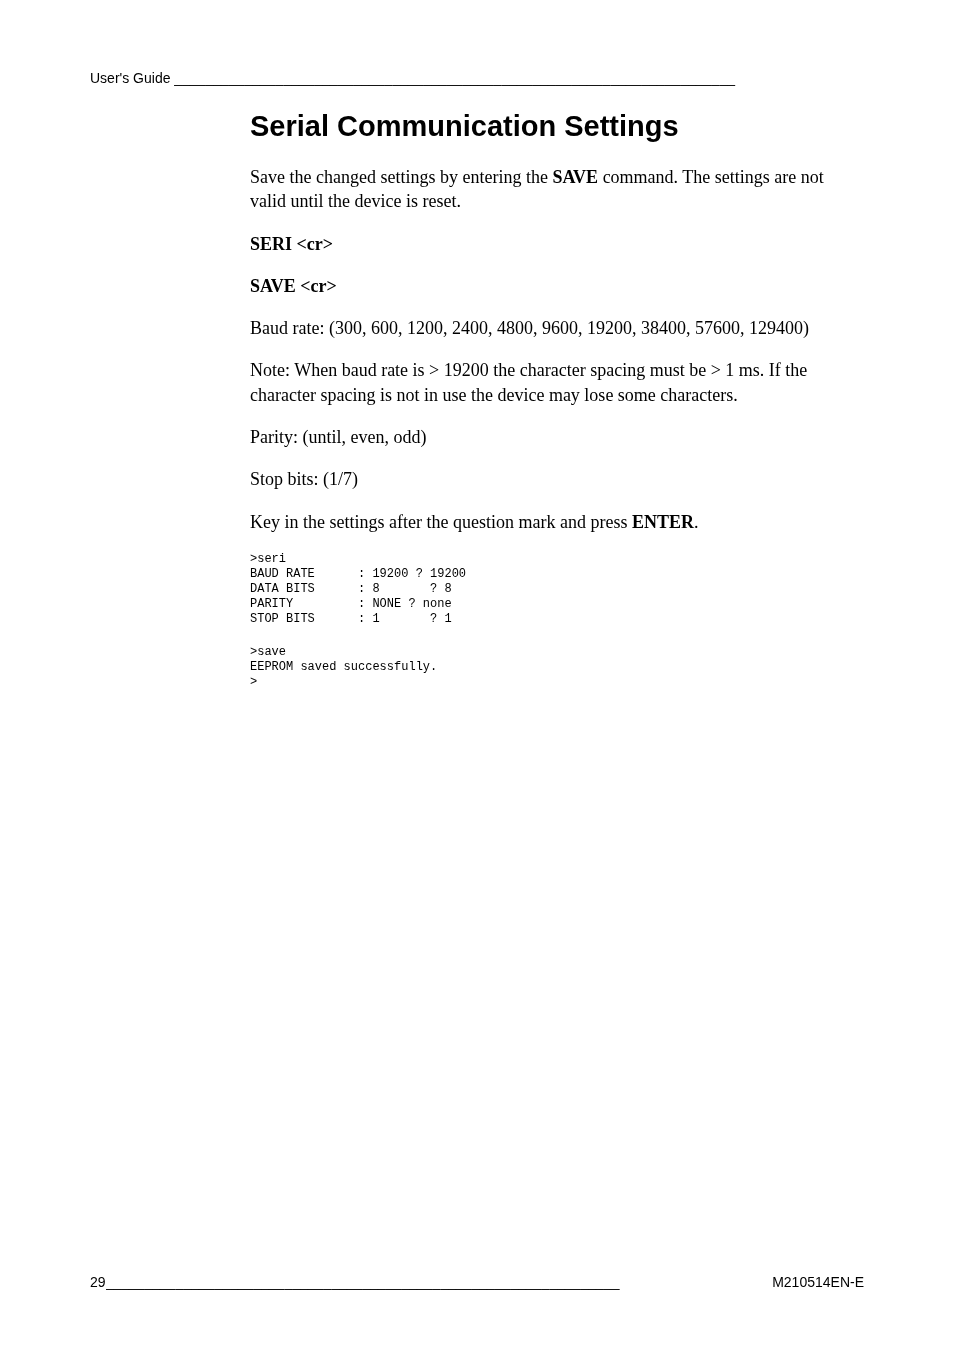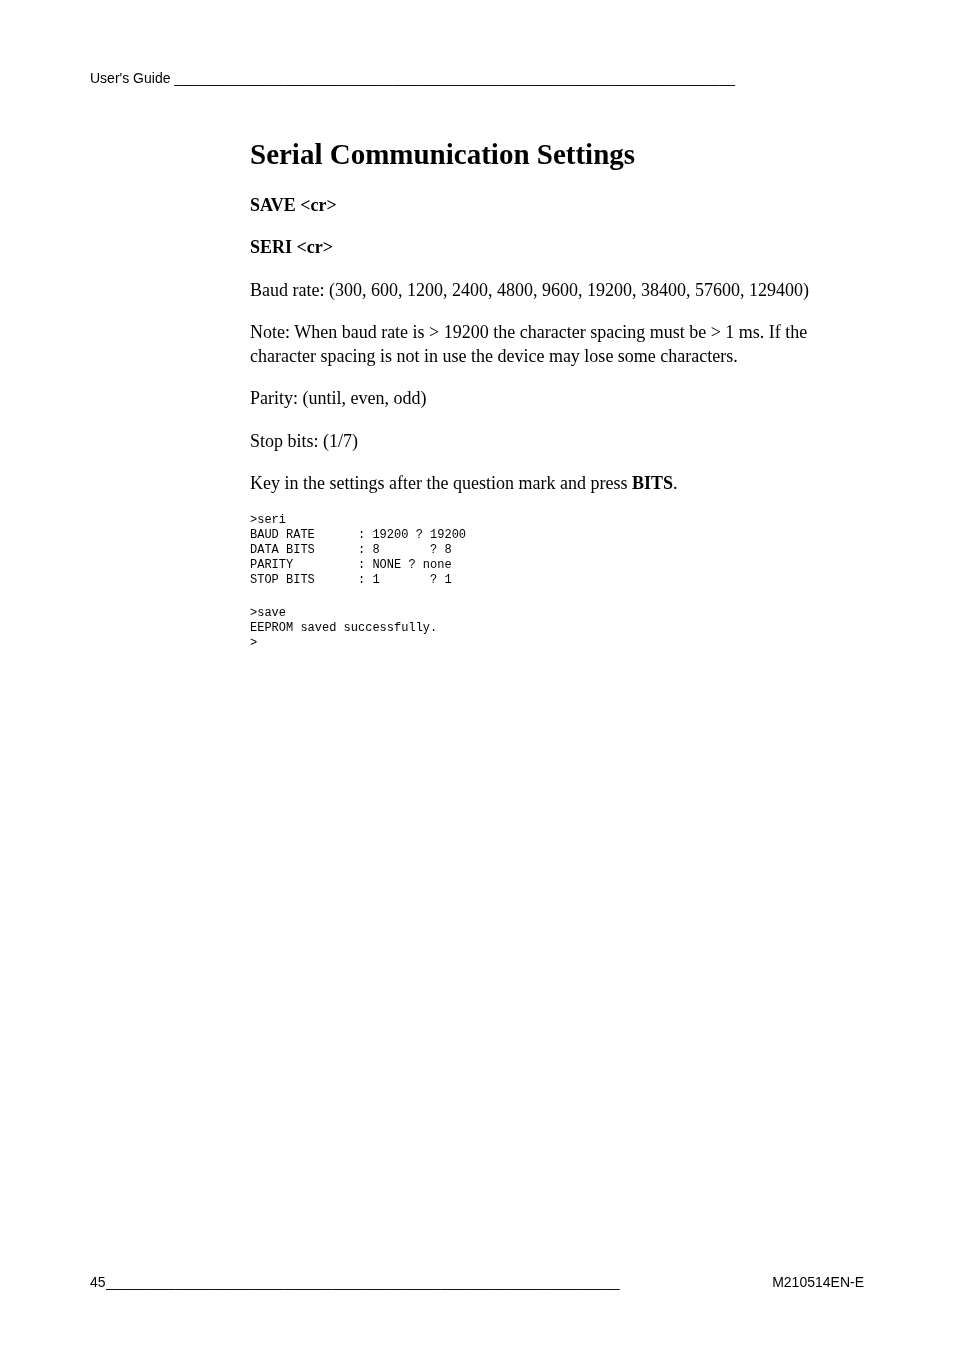--- a/index.html
+++ b/index.html
@@ -10,29 +10,29 @@
     margin: 0;
     padding: 70px 90px 50px 90px;
     width: 954px;
     height: 1350px;
     box-sizing: border-box;
     position: relative;
   }
   .header-line {
     font-size: 14px;
     font-family: Arial, Helvetica, sans-serif;
-    margin-bottom: 52px;
+    margin-bottom: 24px;
     white-space: nowrap;
     overflow: hidden;
   }
   .content {
     margin-left: 160px;
   }
   h1.section-title {
-    font-family: Liberation Serif, serif;
+    font-family: Liberation Sans, sans-serif;
     font-size: 29px;
     font-weight: bold;
     margin: 0 0 22px 0;
   }
   p {
     margin: 0 0 18px 0;
     line-height: 1.35;
   }
   .bold { font-weight: bold; }
   pre.terminal {
@@ -63,47 +63,50 @@
 <body>
 
 <div class="header-line">
   <span>User's Guide</span><span> ________________________________________________________________________</span>
 </div>
 
 <div class="content">
 
   <h1 class="section-title">Serial Communication Settings</h1>
 
+  <p>
+    <span>Save the changed settings by entering the </span><span class="bold">SAVE</span><span> command. The settings are not valid until the device is reset.</span>
+  </p>
+
+  <p class="bold">SERI &lt;cr&gt;</p>
 
   <p class="bold">SAVE &lt;cr&gt;</p>
-
-  <p class="bold">SERI &lt;cr&gt;</p>
 
   <p>Baud rate: (300, 600, 1200, 2400, 4800, 9600, 19200, 38400, 57600, 129400)</p>
 
   <p>Note: When baud rate is &gt; 19200 the character spacing must be &gt; 1 ms. If the character spacing is not in use the device may lose some characters.</p>
 
 
   <p>Parity: (until, even, odd)</p>
 
   <p>Stop bits: (1/7)</p>
 
   <p>
-    <span>Key in the settings after the question mark and press </span><span class="bold">BITS</span><span>.</span>
+    <span>Key in the settings after the question mark and press </span><span class="bold">ENTER</span><span>.</span>
   </p>
 
   <pre class="terminal">&gt;seri
 BAUD RATE      : 19200 ? 19200
 DATA BITS      : 8       ? 8
 PARITY         : NONE ? none
 STOP BITS      : 1       ? 1</pre>
 
   <pre class="terminal">&gt;save
 EEPROM saved successfully.
 &gt;</pre>
 
 </div>
 
 <div class="footer">
-  <span>45</span>
+  <span>29</span>
     <span class="rule-fill"> __________________________________________________________________</span>
     <span>M210514EN-E</span>
 </div>
 
 </body></html>

